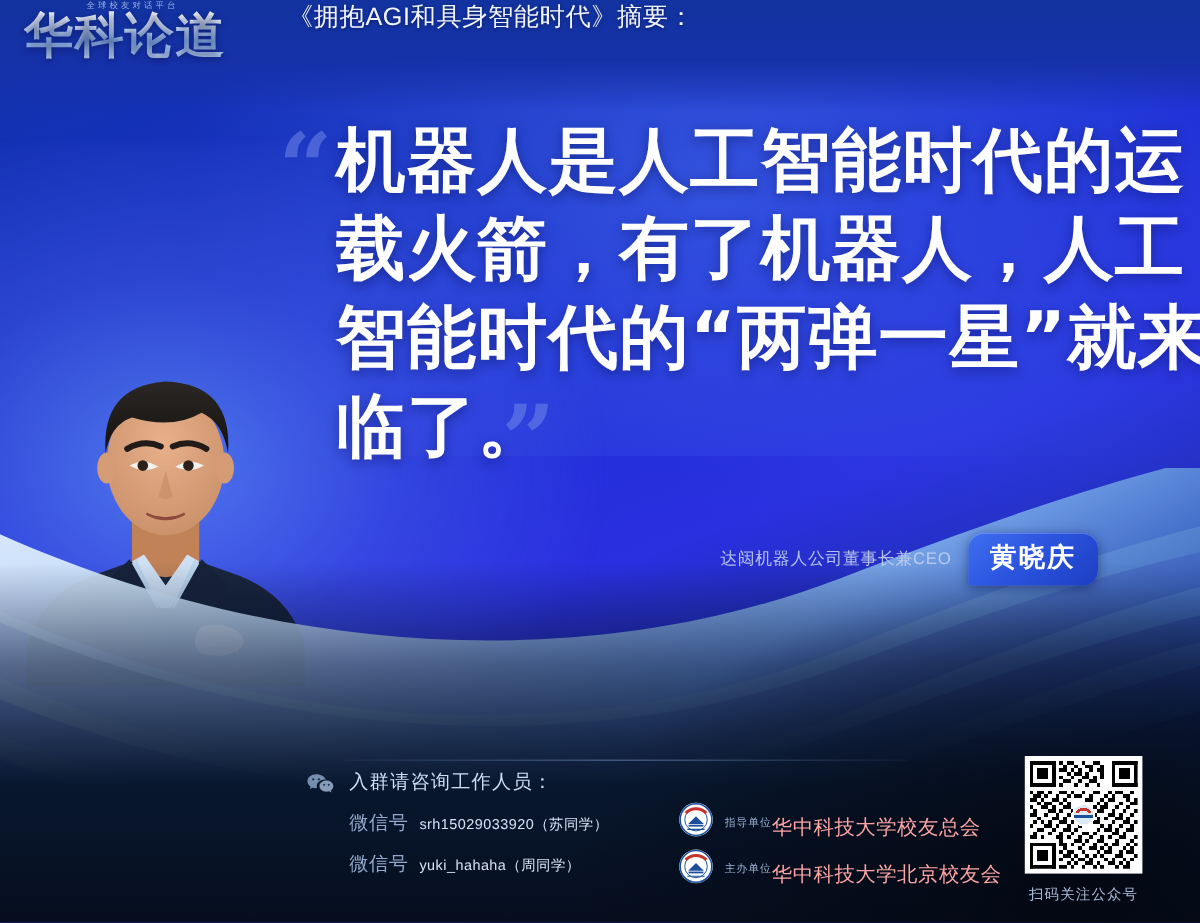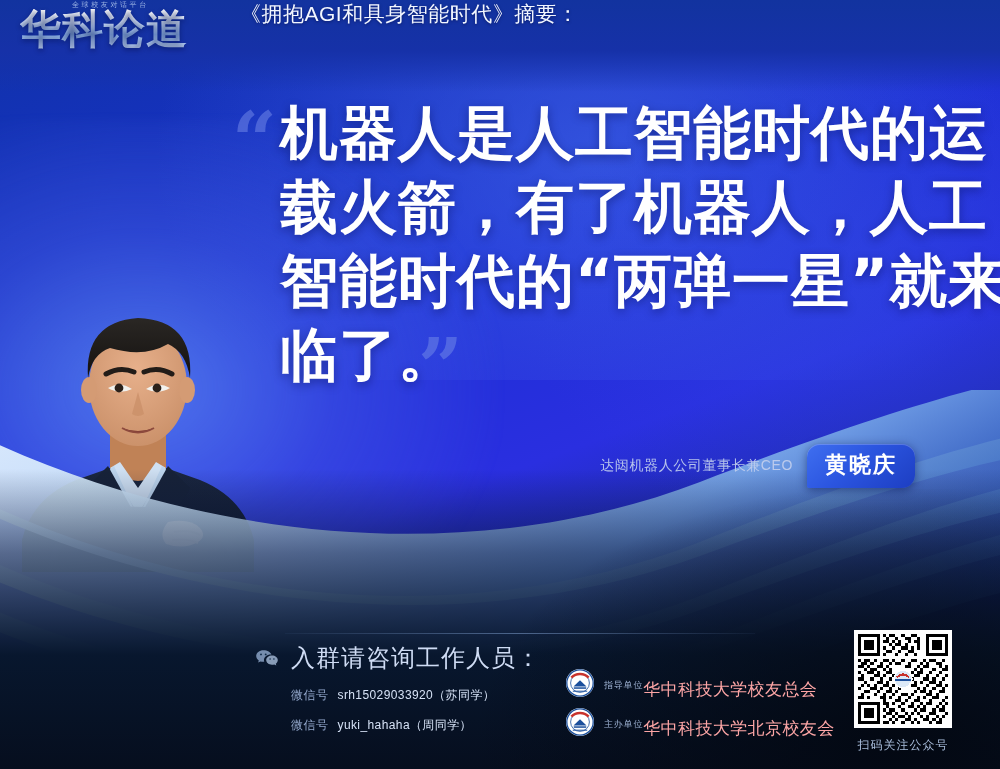--- a/index.html
+++ b/index.html
@@ -133,27 +133,27 @@
 
   
   .divider{
     position:absolute;left:285px;top:633px;width:470px;height:1px;
     background:linear-gradient(90deg,rgba(120,160,225,.05),rgba(150,185,235,.45),rgba(120,160,225,.05));
   }
   .footer{position:absolute;left:255px;top:642px;width:560px;}
   .f-head{display:flex;align-items:center;gap:12px;}
   .wechat-icon{width:24px;height:18px;flex:0 0 auto;opacity:.75;}
   .f-title{
-    font-size:24px;color:#cfdcf4;letter-spacing:1px;white-space:nowrap;
+    font-size:16px;color:#cfdcf4;letter-spacing:1px;white-space:nowrap;
   }
   .wx-row{
     display:flex;align-items:baseline;gap:9px;
     margin-top:13px;margin-left:36px;
   }
-  .wx-label{font-size:12px;color:#93a8cc;letter-spacing:.5px;}
+  .wx-label{font-size:16px;color:#93a8cc;letter-spacing:.5px;}
   .wx-value{font-size:12px;color:#d6e2f6;letter-spacing:.4px;white-space:nowrap;}
 
   
   .orgs{position:absolute;left:565px;top:668px;}
   .org-row{display:flex;align-items:flex-end;gap:9px;margin-bottom:9px;}
   .seal{width:30px;height:30px;flex:0 0 auto;}
   .org-text{display:flex;flex-direction:row;line-height:1;}
   .org-kind{font-size:9px;color:#9fb3d4;letter-spacing:.8px;margin-bottom:3px;}
   .org-name{font-size:17px;color:#fca5a5;letter-spacing:.4px;white-space:nowrap;}
 

